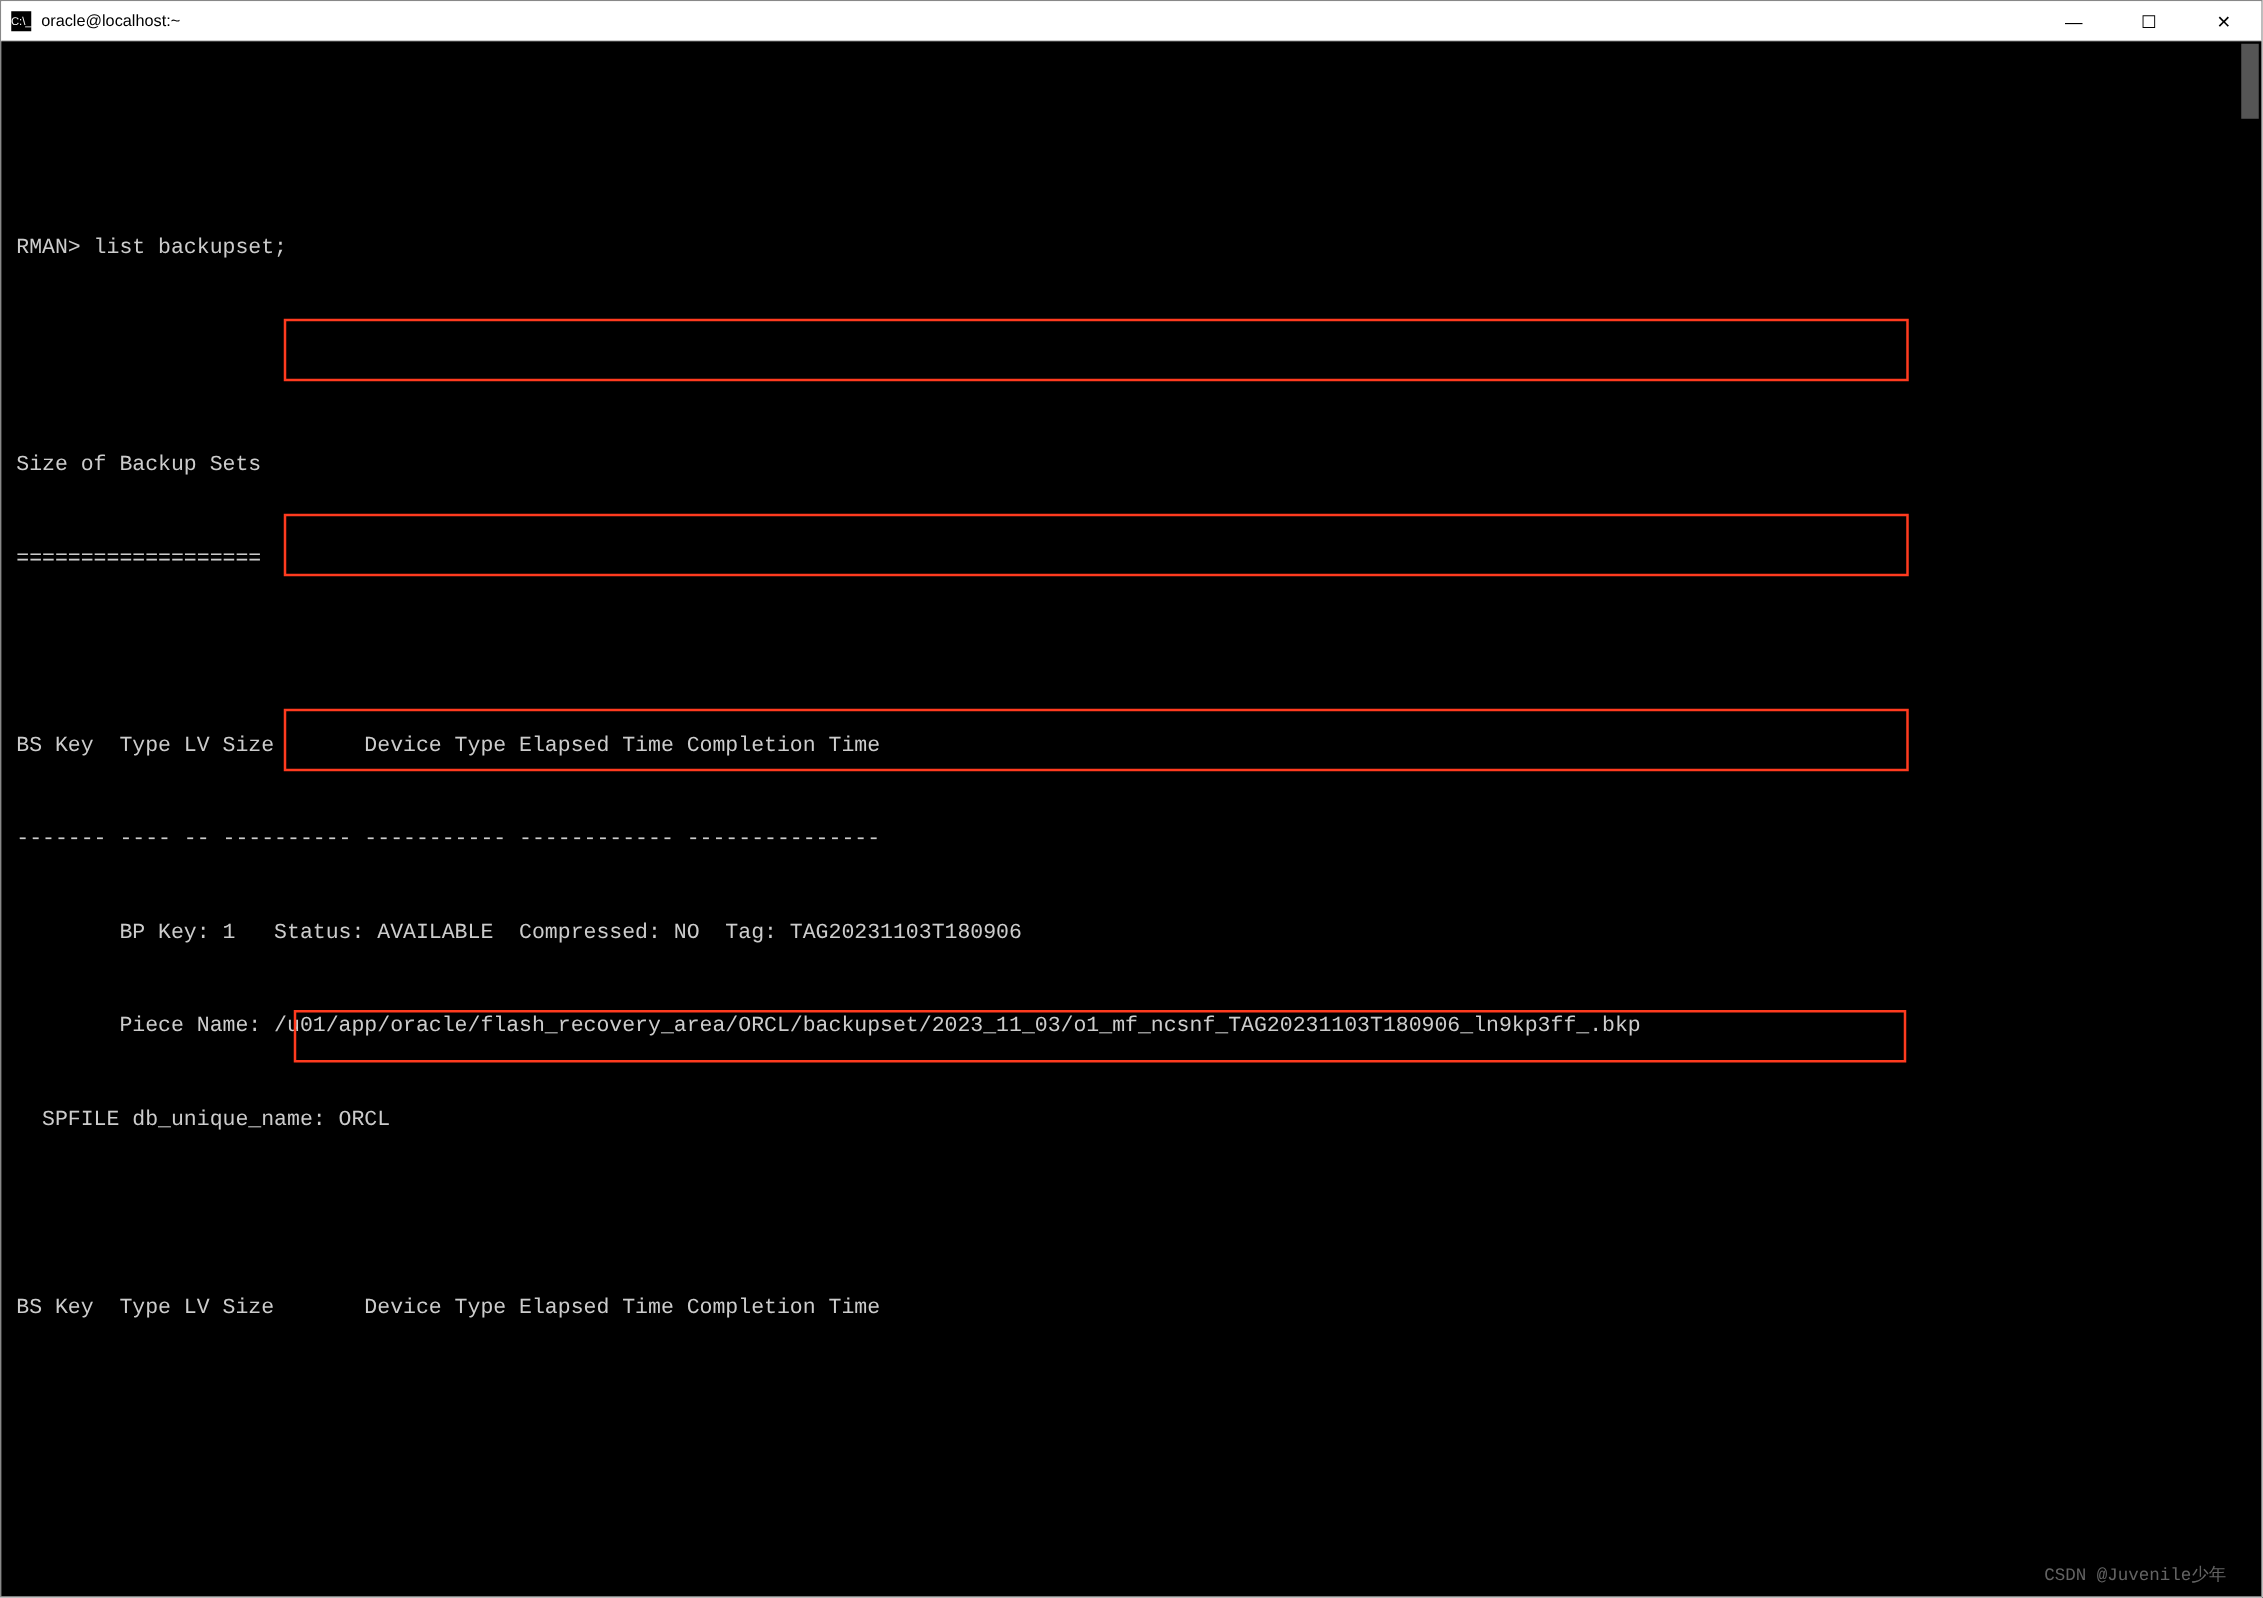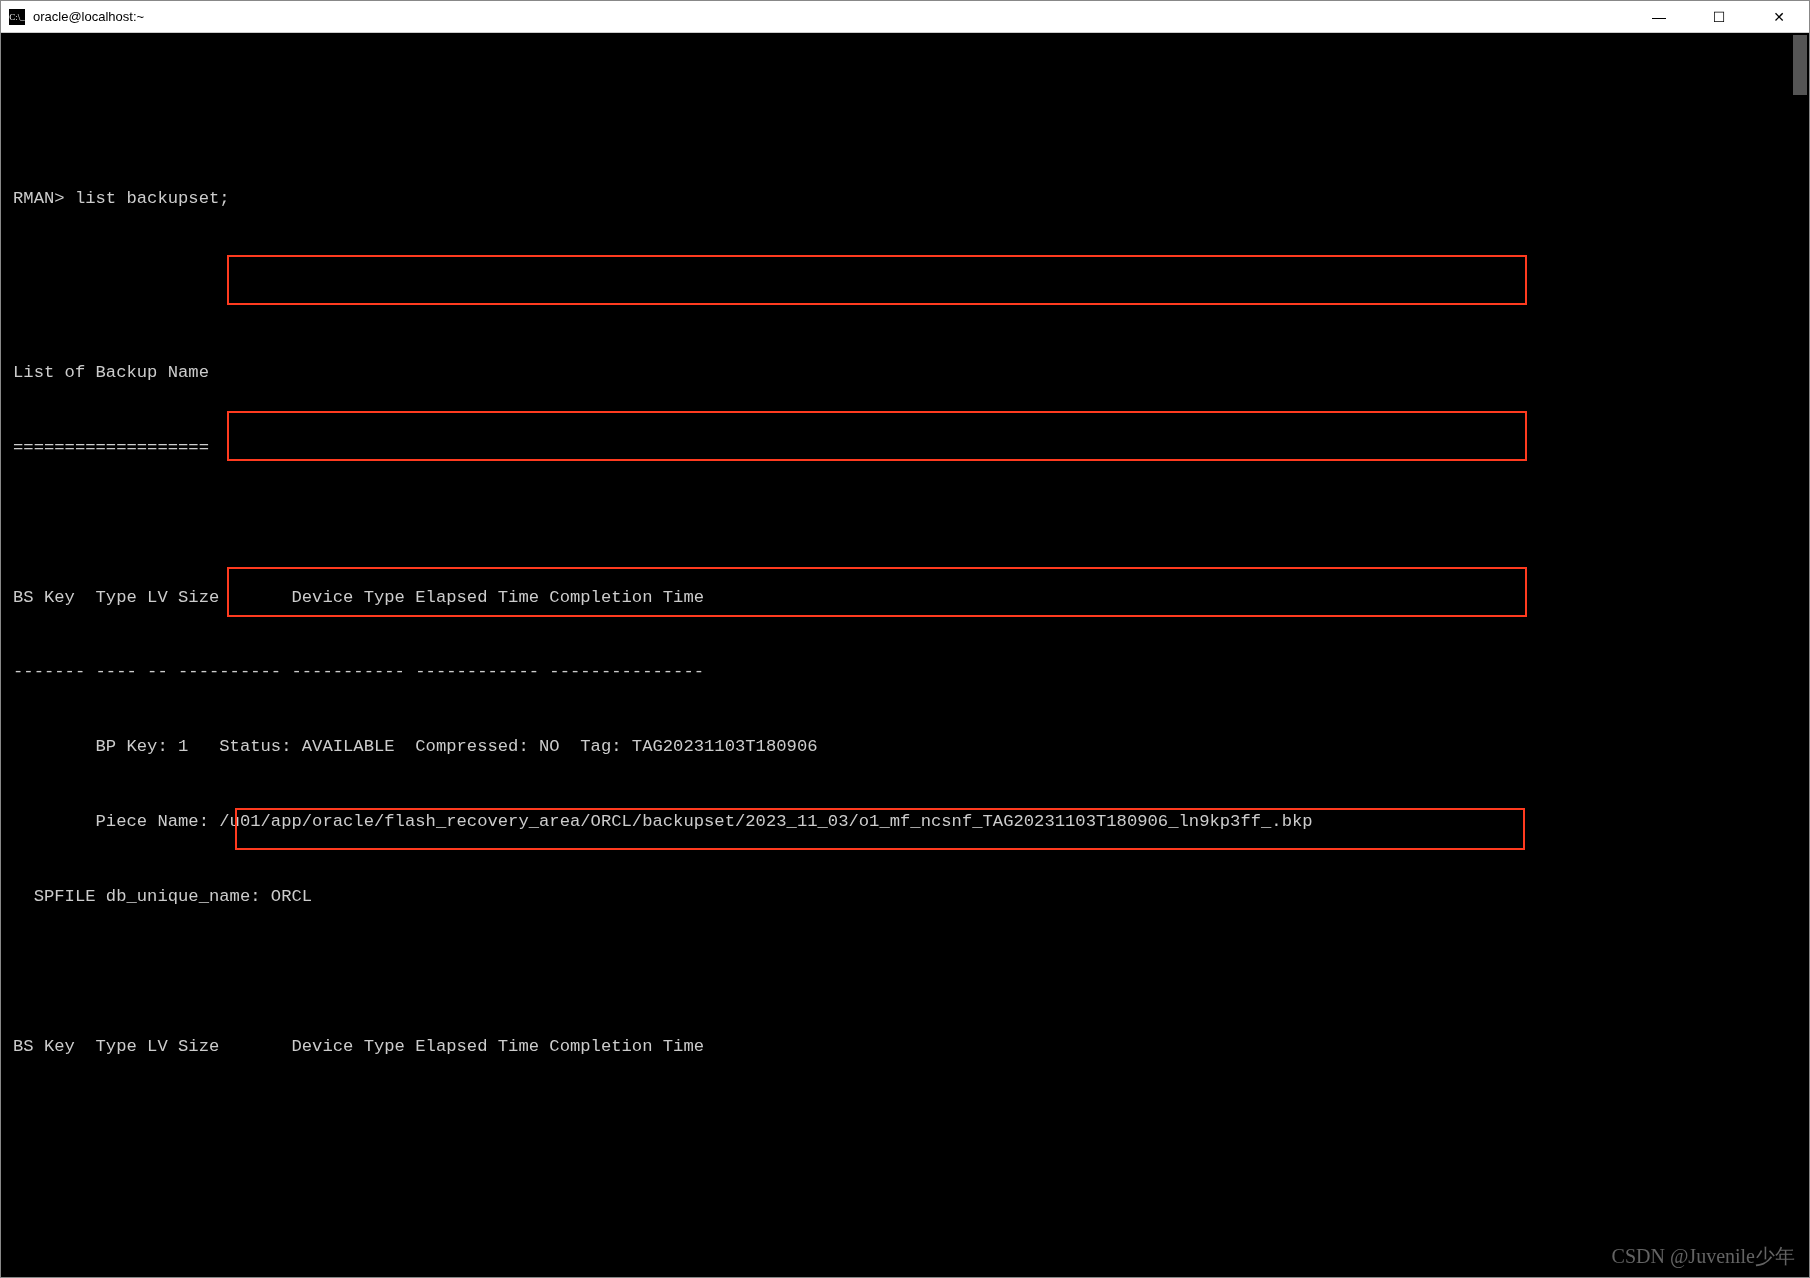--- a/index.html
+++ b/index.html
@@ -8,21 +8,21 @@
     width: 1810px; height: 1278px; border: 1px solid #888; background: #fff;
     display: flex; flex-direction: column; position: relative;
   }
   .titlebar {
     height: 32px; background: #fff; display: flex; align-items: center;
     border-bottom: 1px solid #ccc; user-select: none;
   }
   .titlebar .icon {
     width: 16px; height: 16px; margin: 0 8px; background: #000;
     display: inline-flex; align-items: center; justify-content: center;
-    color: #fff; font-size: 9px; font-family: Liberation Serif, serif;
+    color: #fff; font-size: 9px; font-family: Liberation Sans, sans-serif;
   }
   .titlebar .title { font-size: 13px; color: #000; text-align: right; }
   .titlebar .controls { margin-left: auto; display: flex; }
   .titlebar .controls .btn {
     width: 60px; height: 32px; display: flex; align-items: center;
     justify-content: center; font-size: 14px; color: #000;
   }
   .terminal {
     flex: 1; background: #000; color: #ccc; font-family: "Consolas","Courier New",monospace;
     font-size: 17.2px; line-height: 1.45; padding: 4px 0 0 12px; overflow: hidden;
@@ -35,22 +35,22 @@
   }
   .box1 { left: 226px; top: 222px;  width: 1300px; height: 50px; }
   .box2 { left: 226px; top: 378px;  width: 1300px; height: 50px; }
   .box3 { left: 226px; top: 534px;  width: 1300px; height: 50px; }
   .box4 { left: 234px; top: 775px;  width: 1290px; height: 42px; }
   .scrollbar {
     position: absolute; right: 2px; top: 2px; width: 14px; height: 60px;
     background: #555;
   }
   .watermark {
-    position: absolute; right: 14px; bottom: 6px; color: rgba(180,180,180,0.55);
-    font-size: 20px; font-family: Liberation Serif, serif;
+    position: absolute; right: 28px; bottom: 6px; color: rgba(180,180,180,0.55);
+    font-size: 14px; font-family: Liberation Mono, monospace;
   }
 </style>
 </head>
 <body>
 
 <div class="window">
 
   <div class="titlebar">
     <span class="icon">C:\_</span>
     <span class="title">oracle@localhost:~</span>
@@ -61,21 +61,21 @@
     </div>
   </div>
 
   <div class="terminal">
     <div class="scrollbar"></div>
 
     <div class="line"></div>
     <div class="line">RMAN&gt; list backupset;</div>
     <div class="line"></div>
     <div class="line"></div>
-    <div class="line">List of Backup Name</div>
+    <div class="line">Size of Backup Sets</div>
     <div class="line">===================</div>
     <div class="line"></div>
 
     <div class="line">BS Key  Type LV Size       Device Type Elapsed Time Completion Time</div>
     <div class="line">------- ---- -- ---------- ----------- ------------ ---------------</div>
     <div class="line">        BP Key: 1   Status: AVAILABLE  Compressed: NO  Tag: TAG20231103T180906</div>
     <div class="line">        Piece Name: /u01/app/oracle/flash_recovery_area/ORCL/backupset/2023_11_03/o1_mf_ncsnf_TAG20231103T180906_ln9kp3ff_.bkp</div>
     <div class="line">  SPFILE db_unique_name: ORCL</div>
     <div class="line"></div>
 

